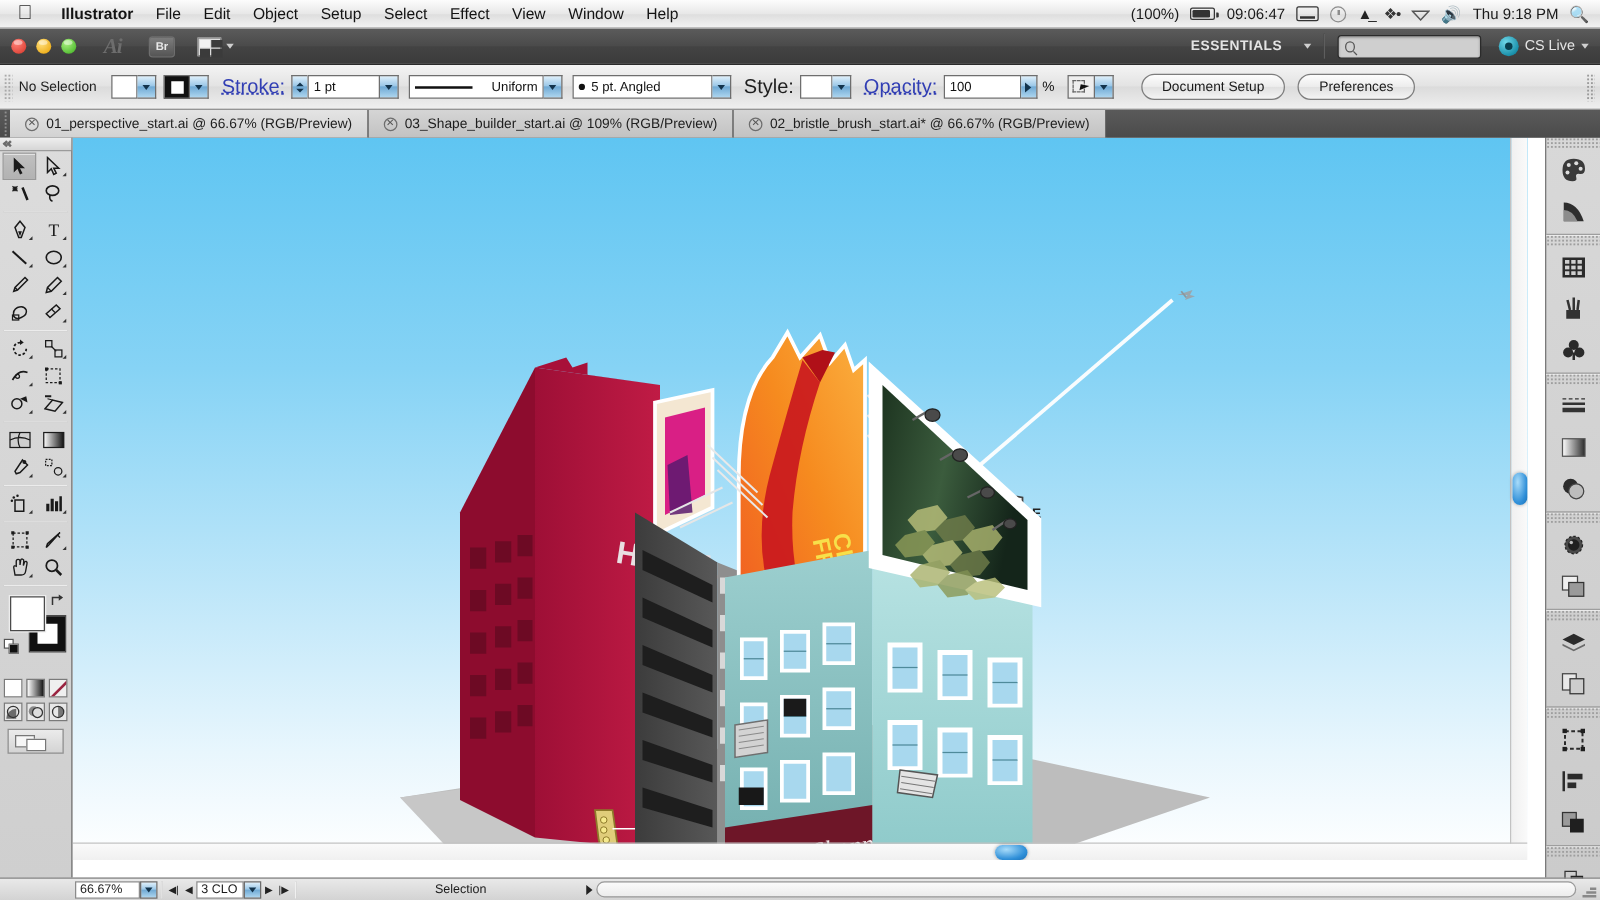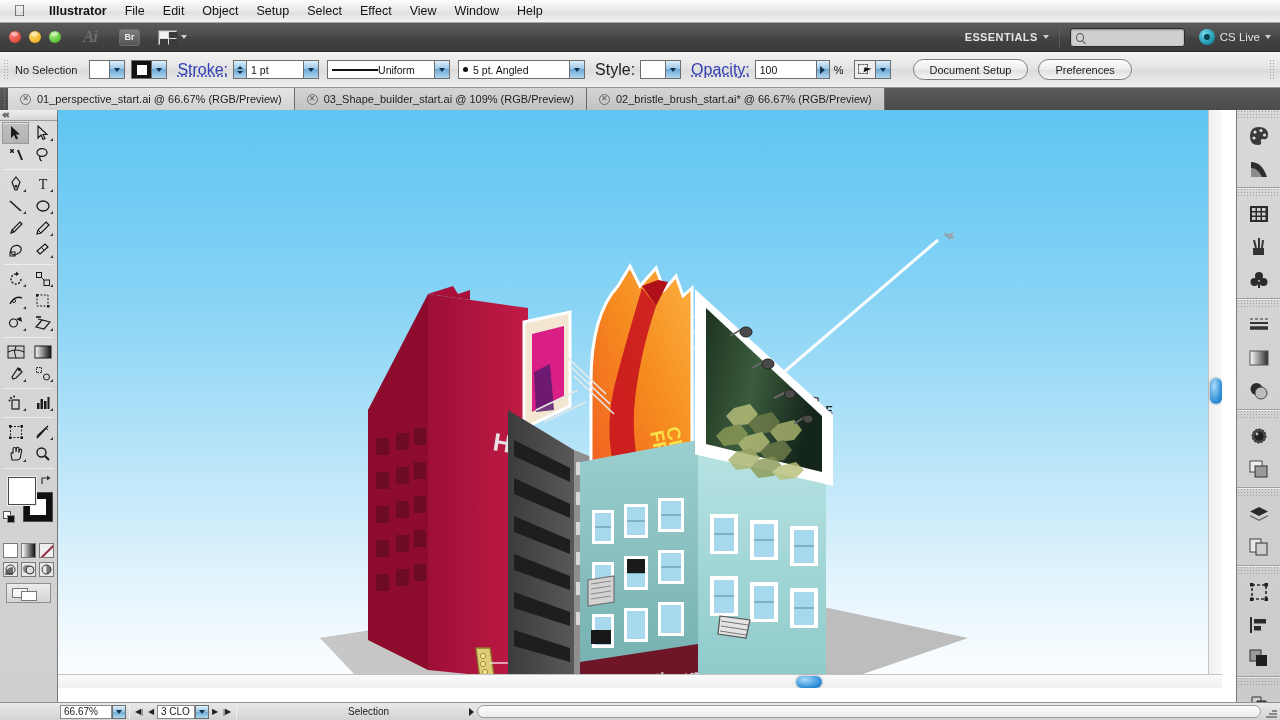--- a/index.html
+++ b/index.html
@@ -55,21 +55,21 @@
   .brbtn{margin-left:22px;width:21px;height:17px;border:1px solid #6e6e6e;border-radius:3px;
     background:linear-gradient(#7d7d7d,#555);display:flex;align-items:center;justify-content:center;
     font-size:9px;font-weight:bold;color:#e8e8e8;}
   .arrbtn{margin-left:18px;display:flex;align-items:center;gap:4px;}
   .arrgrid{width:19px;height:15px;border:1px solid #8a8a8a;background:#ddd;display:grid;
     grid-template-columns:8px 9px;grid-template-rows:6px 7px;gap:1px;padding:1px;}
   .arrgrid i{background:#3b3b3b;display:block;}
   .arrgrid i:first-child{background:#f2f2f2;}
   .capb{border-top:4px solid #cfcfcf;border-left:3.5px solid transparent;border-right:3.5px solid transparent;}
   .appbar .sp{flex:1;}
-  .ess{display:flex;align-items:center;gap:5px;color:#e4e4e4;font-size:11px;font-weight:bold;letter-spacing:.4px;}
+  .ess{display:flex;align-items:center;gap:17px;color:#e4e4e4;font-size:11px;font-weight:bold;letter-spacing:.4px;}
   .divv{width:1px;height:20px;background:#2e2e2e;border-right:1px solid #5e5e5e;margin:0 10px;}
   .searchbox{width:115px;height:19px;border-radius:3px;background:#cfcfcf;border:1px solid #2b2b2b;
     display:flex;align-items:center;padding:0 5px;box-shadow:inset 0 1px 2px rgba(0,0,0,.35);}
   .magn{width:9px;height:9px;border:1.4px solid #555;border-radius:50%;position:relative;margin-right:4px;}
   .magn:after{content:"";position:absolute;right:-3px;bottom:-2.5px;width:4px;height:1.4px;background:#555;transform:rotate(45deg);}
   .searchbox input{border:0;background:transparent;outline:none;font-size:10px;width:100%;color:#222;font-family:"Liberation Sans",sans-serif;}
   .cslive{display:flex;align-items:center;gap:5px;margin-left:14px;margin-right:9px;color:#e4e4e4;font-size:11.5px;}
   .csicon{width:16px;height:16px;border-radius:50%;background:radial-gradient(circle at 35% 30%,#6fd7e8,#1b91ab 70%,#0d6a80);position:relative;}
   .csicon:after{content:"";position:absolute;left:5px;top:5px;width:6px;height:6px;border-radius:50%;background:#083f4e;}
 
@@ -93,21 +93,21 @@
   .dd:after{content:"";border-top:4px solid #13344d;border-left:3.5px solid transparent;border-right:3.5px solid transparent;}
   .lbl{font-size:16px;color:#313eb4;text-decoration:underline dotted;margin:0 5px 0 10px;}
   .stepper{width:13px;height:19px;border:1px solid #6e6e6e;border-right:0;
     background:linear-gradient(#dff0fb,#9cc8e8 45%,#6fa9d4 50%,#aed6ef);
     display:flex;flex-direction:column;align-items:center;justify-content:center;gap:2px;}
   .stepper .u{border-bottom:3.5px solid #13344d;border-left:3px solid transparent;border-right:3px solid transparent;}
   .stepper .d{border-top:3.5px solid #13344d;border-left:3px solid transparent;border-right:3px solid transparent;}
   .txtfld{height:19px;border:1px solid #6e6e6e;background:#fff;display:flex;align-items:center;
     padding:0 4px;font-size:10.5px;color:#111;}
   .combo{display:flex;align-items:center;}
-  .brwide{width:108px;}
+  .brwide{width:108px;justify-content:space-between;}
   .strokeline{width:46px;height:0;border-top:2px solid #111;}
   .dotb{width:5px;height:5px;border-radius:50%;background:#111;margin-right:5px;}
   .pctsign{font-size:11px;color:#111;margin-left:4px;}
   .opbtn{width:13px;height:19px;border:1px solid #6e6e6e;border-left:0;
     background:linear-gradient(#dff0fb,#9cc8e8 45%,#6fa9d4 50%,#aed6ef);
     display:flex;align-items:center;justify-content:center;}
   .opbtn:after{content:"";border-left:5px solid #13344d;border-top:4px solid transparent;border-bottom:4px solid transparent;}
   .isoicon{width:22px;height:19px;border:1px solid #6e6e6e;background:#eee;position:relative;}
   .isoicon:before{content:"";position:absolute;left:3px;top:3px;width:8px;height:8px;border:1px dashed #666;}
   .isoicon:after{content:"";position:absolute;left:9px;top:7px;width:0;height:0;
@@ -214,20 +214,39 @@
     <span class="mi">File</span>
     <span class="mi">Edit</span>
     <span class="mi">Object</span>
     <span class="mi">Setup</span>
     <span class="mi">Select</span>
     <span class="mi">Effect</span>
     <span class="mi">View</span>
     <span class="mi">Window</span>
     <span class="mi">Help</span>
     <span class="spacer"></span>
+    <div class="right">
+      <span>(100%)</span>
+      <span class="batticon">
+          <i></i>
+        </span>
+      <span>09:06:47</span>
+      <span class="scrn"></span>
+      <span class="clockic"></span>
+      <span class="eject">▲̲</span>
+      <span class="bt">❖•</span>
+      <span class="wifi">
+        <svg width="15" height="11" viewBox="0 0 15 11">
+            <path d="M1 3 L14 3 L7.5 10 Z" fill="none" stroke="#555" stroke-width="1.2"></path>
+          </svg>
+      </span>
+      <span class="spk">🔊</span>
+      <span>Thu 9:18 PM</span>
+      <span class="srch">🔍</span>
+    </div>
   </div>
 
   <div class="appbar">
     <div class="traffic">
       <span class="tl r"></span>
       <span class="tl y"></span>
       <span class="tl g"></span>
     </div>
     <span class="ailogo">Ai</span>
     <span class="brbtn">Br</span>

